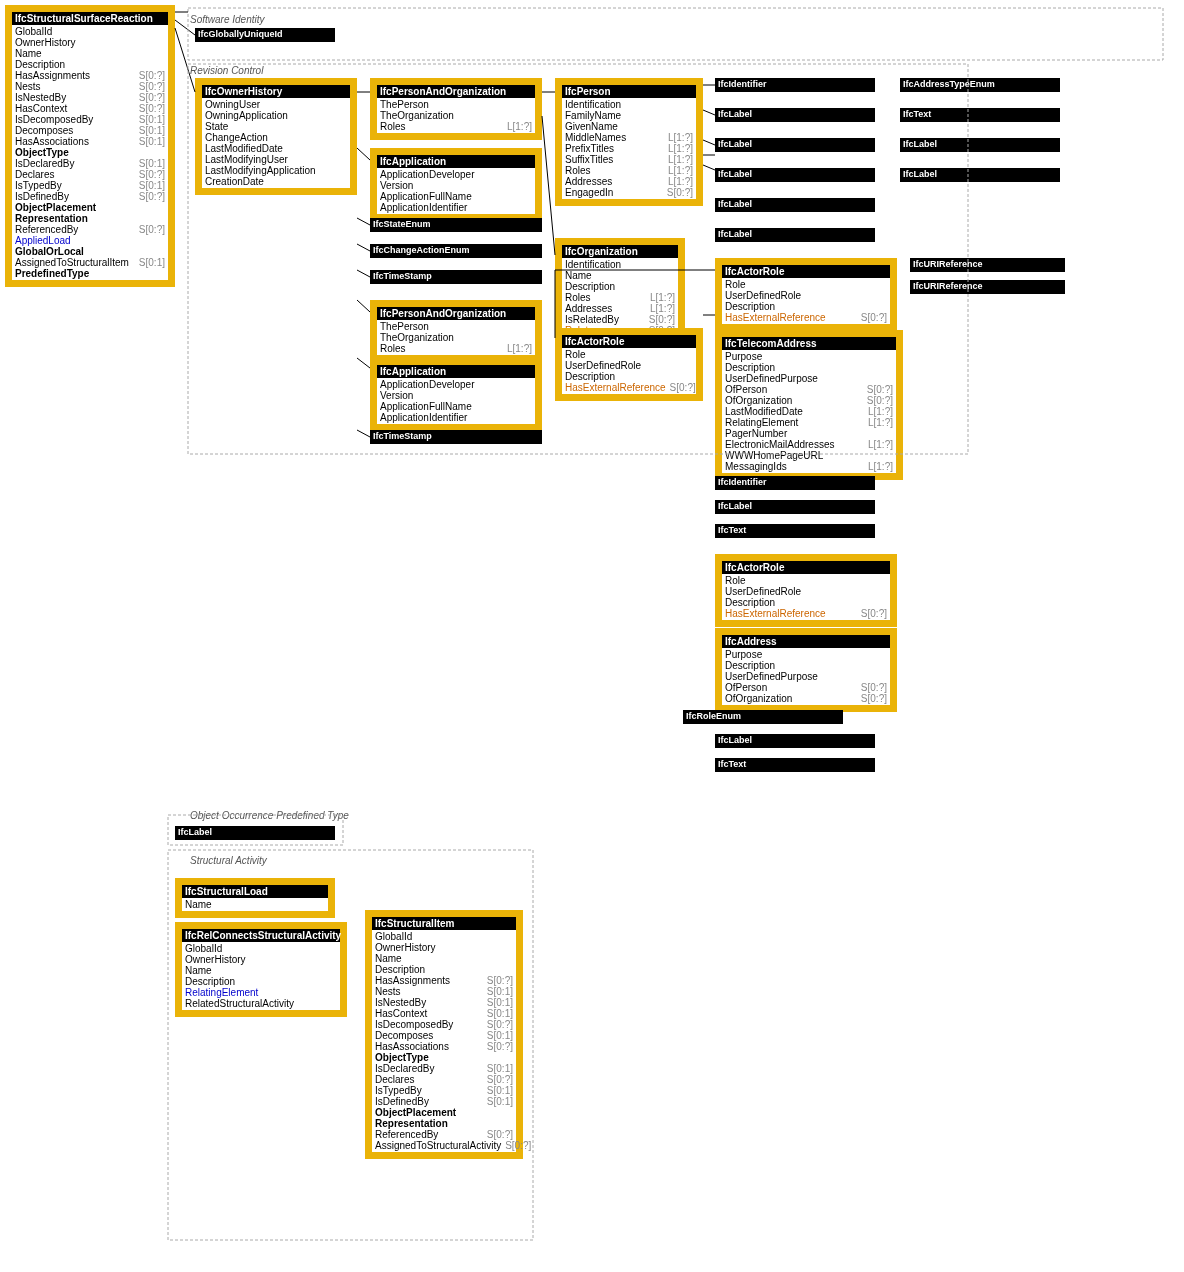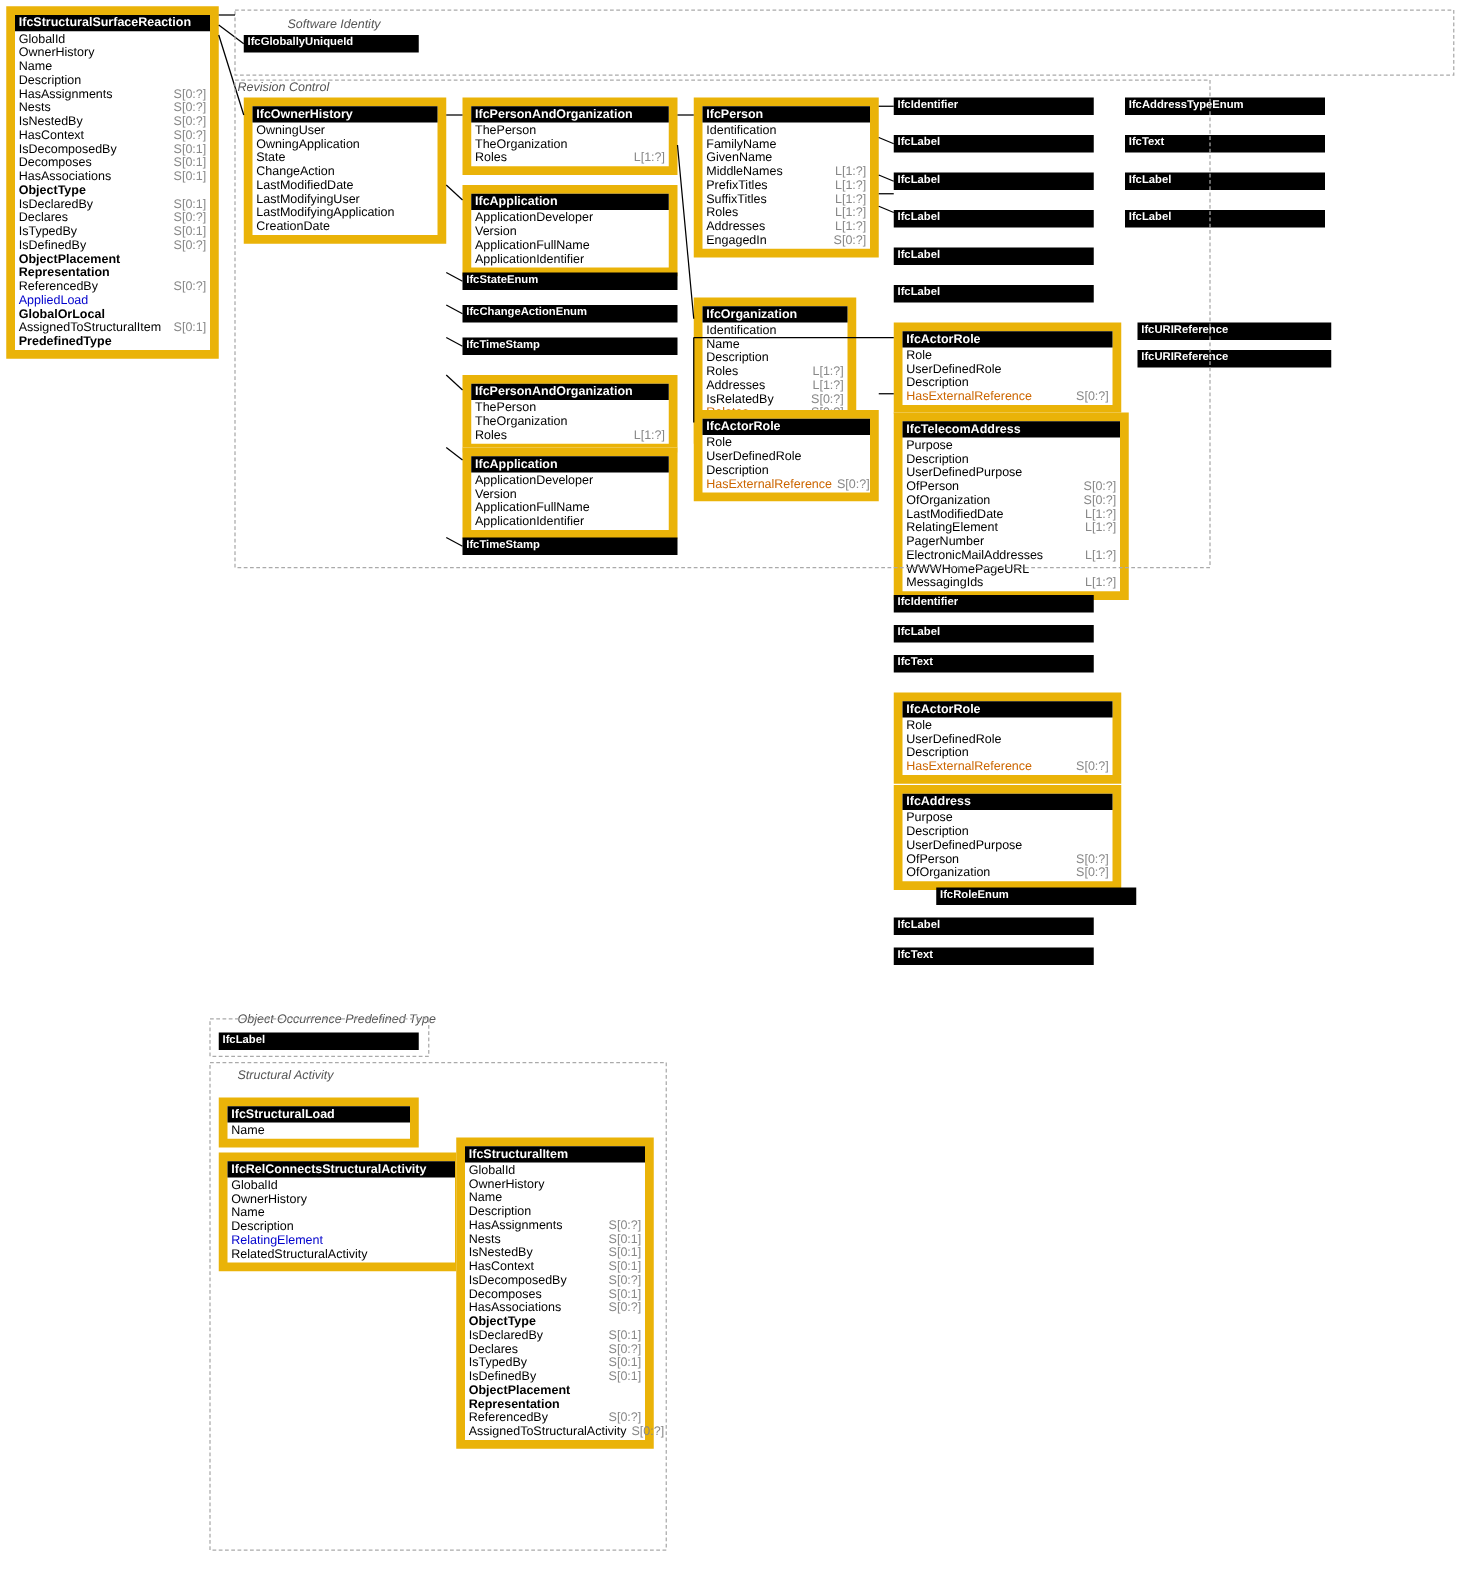--- a/index.html
+++ b/index.html
@@ -62,21 +62,21 @@
       stroke: #000;
       stroke-width: 1;
       fill: none;
     }
   </style>
 </head>
 <body>
 
 <div class="diagram-container">
 
-  <div class="section-label" style="left:190px; top:14px;margin-left:40px;">Software Identity</div>
+  <div class="section-label" style="left:190px; top:14px;">Software Identity</div>
   <div class="section-label" style="left:190px; top:65px;">Revision Control</div>
   <div class="section-label" style="left:190px; top:810px;">Object Occurrence Predefined Type</div>
   <div class="section-label" style="left:190px; top:855px;">Structural Activity</div>
 
   <div class="box" style="left:5px;top:5px;width:170px;">
     <div class="box-header">IfcStructuralSurfaceReaction</div>
     <div class="box-body">
       <div class="row">
           <span class="label">GlobalId</span>
         </div>
@@ -532,21 +532,21 @@
           <span class="label">OfPerson</span>
           <span class="type">S[0:?]</span>
         </div>
       <div class="row">
           <span class="label">OfOrganization</span>
           <span class="type">S[0:?]</span>
         </div>
     </div>
   </div>
 
-  <div class="black-bar" style="left:749px;top:710px;width:160px;">
+  <div class="black-bar" style="left:683px;top:710px;width:160px;">
     <span style="color:#fff;padding:1px 3px;font-size:9px;font-weight:bold;">IfcRoleEnum</span>
   </div>
 
   <div class="black-bar" style="left:715px;top:734px;width:160px;">
     <span style="color:#fff;padding:1px 3px;font-size:9px;font-weight:bold;">IfcLabel</span>
   </div>
 
   <div class="black-bar" style="left:715px;top:758px;width:160px;">
     <span style="color:#fff;padding:1px 3px;font-size:9px;font-weight:bold;">IfcText</span>
   </div>
@@ -557,21 +557,21 @@
 
   <div class="box" style="left:175px;top:878px;width:160px;">
     <div class="box-header">IfcStructuralLoad</div>
     <div class="box-body">
       <div class="row">
           <span class="label">Name</span>
         </div>
     </div>
   </div>
 
-  <div class="box" style="left:175px;top:922px;width:196px;">
+  <div class="box" style="left:175px;top:922px;width:172px;">
     <div class="box-header">IfcRelConnectsStructuralActivity</div>
     <div class="box-body">
       <div class="row">
           <span class="label">GlobalId</span>
         </div>
       <div class="row">
           <span class="label">OwnerHistory</span>
         </div>
       <div class="row">
           <span class="label">Name</span>

